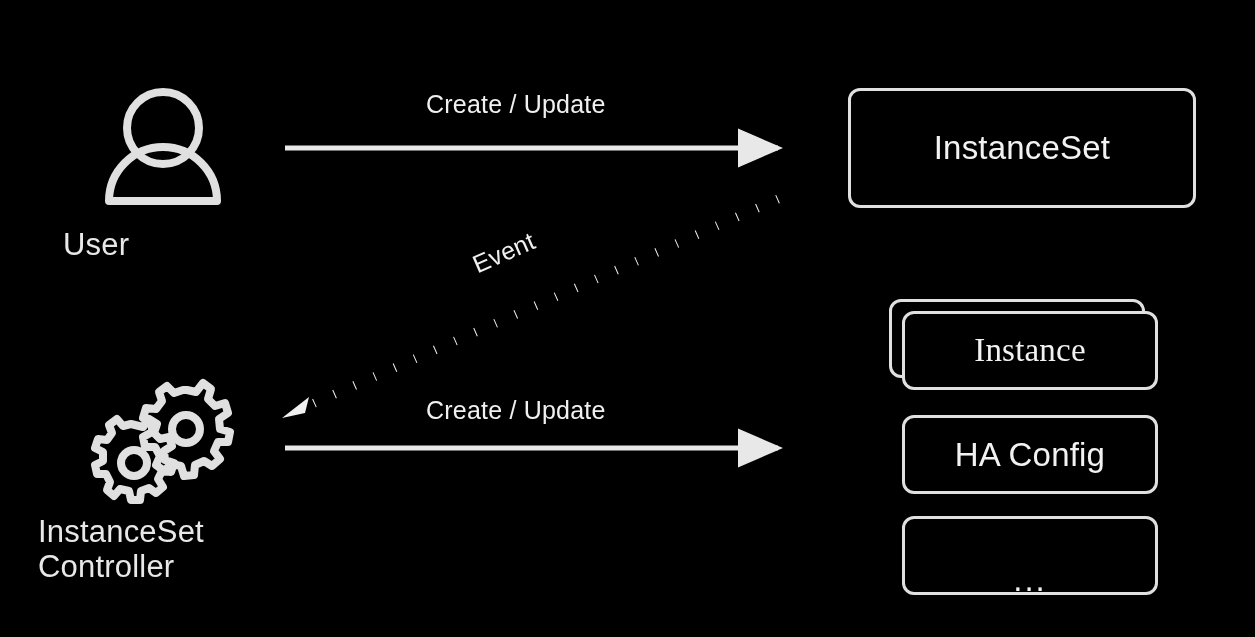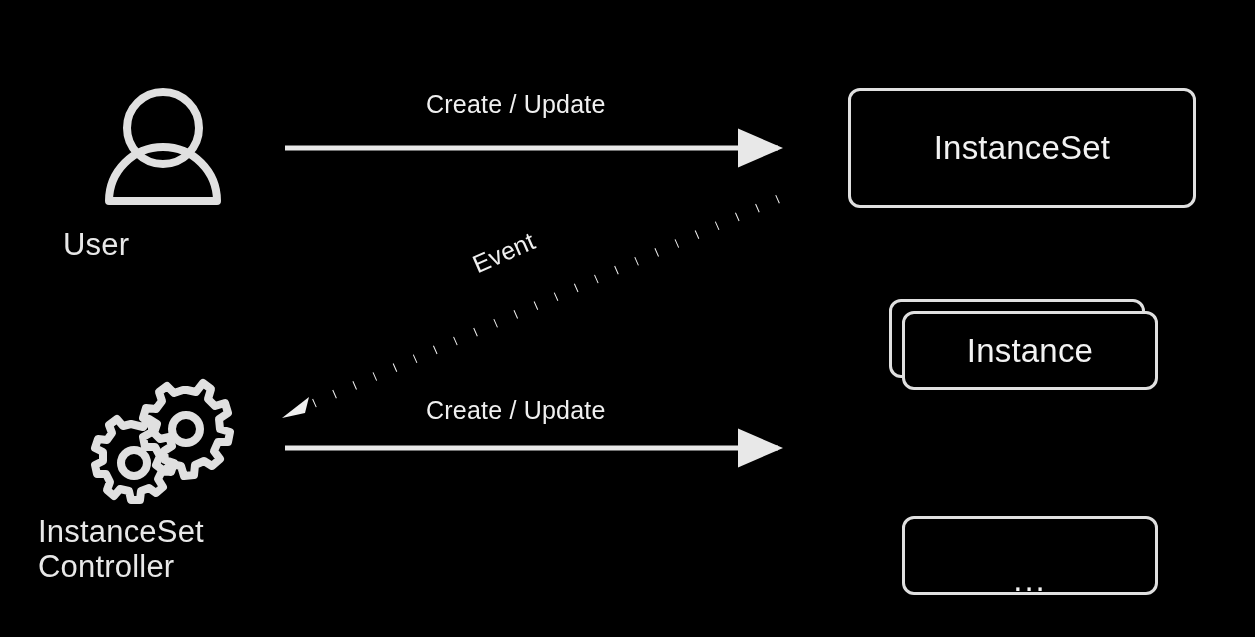--- a/index.html
+++ b/index.html
@@ -141,22 +141,25 @@
 
   <div class="edge-label rotated" style="left:480px; top:250px; transform: rotate(-23.7deg);">Event</div>
 
   <div class="edge-label" style="left:426px; top:396px;">Create / Update</div>
 
   <div class="node-box front" style="left:848px; top:88px; width:348px; height:120px;">
     <span>InstanceSet</span>
   </div>
 
   <div class="node-box ghost" style="left:889px; top:299px; width:256px; height:79px;"></div>
-  <div class="node-box front" style="left:902px; top:311px; width:256px; height:79px;">
+  <div class="node-box front" style="left:902px; top:311px; width:256px; height:79px;font-family:Liberation Serif, serif;">
     <span>Instance</span>
   </div>
 
+  <div class="node-box front" style="left:902px; top:415px; width:256px; height:79px;">
+    <span>HA Config</span>
+  </div>
 
   <div class="node-box front" style="left:902px; top:516px; width:256px; height:79px;">
     <span class="dots-label" style="left:50%; top:44px; transform:translateX(-50%);">...</span>
   </div>
 
 </div>
 
 </body></html>

